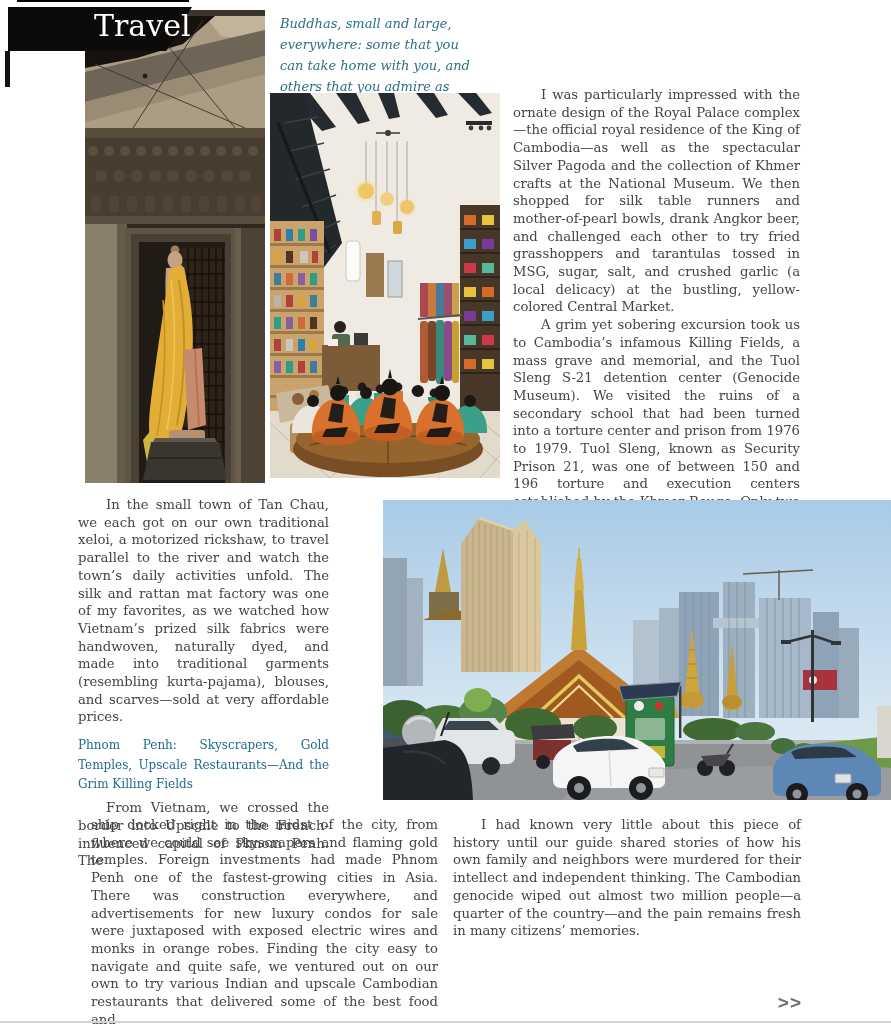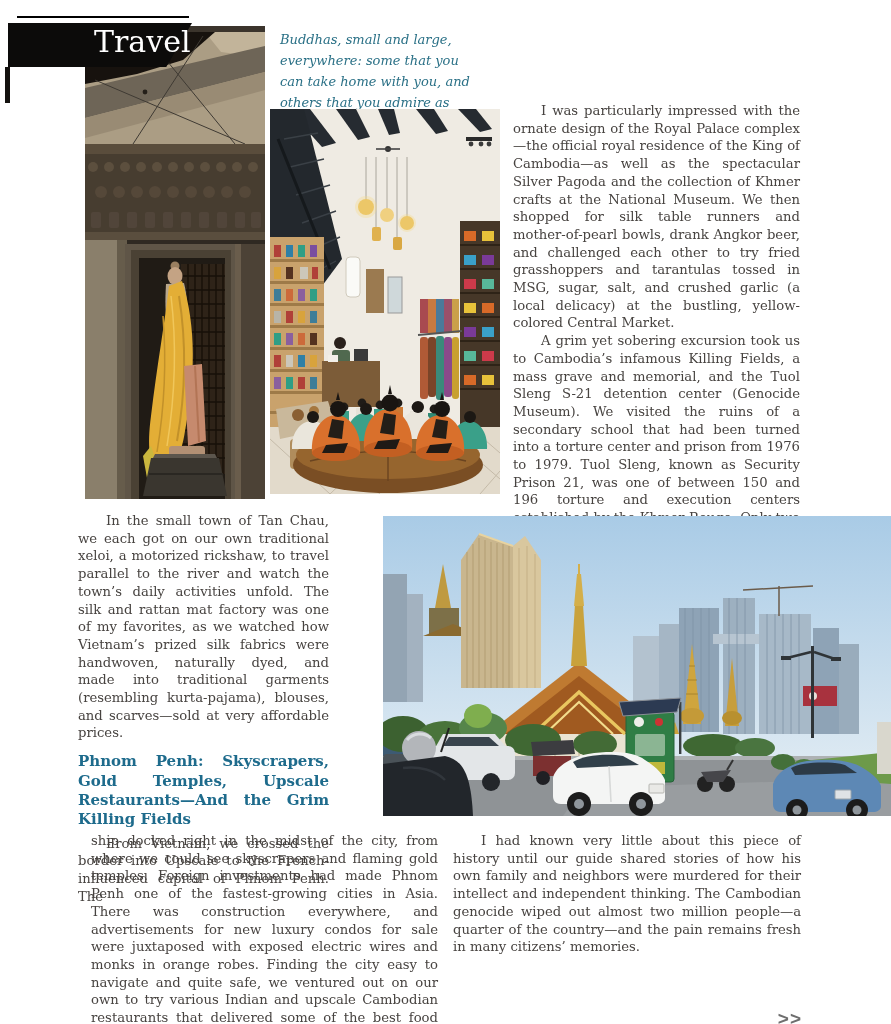--- a/index.html
+++ b/index.html
@@ -6,40 +6,40 @@
   body{width:891px;height:1024px;position:relative;overflow:hidden;
        font-family:"DejaVu Serif","Liberation Serif",serif;}
   .abs{position:absolute;}
   .photo{position:absolute;overflow:hidden;}
   .photo svg{display:block;width:100%;height:100%;}
 
   .body-text{font-size:13.2px;line-height:17.7px;text-align:justify;color:#474340;}
   .body-text p{margin:0;text-indent:28px;}
   .body-text p.no-indent{text-indent:0;}
 
-  .heading{font-size:15px;line-height:19.4px;font-weight:bold;color:#1e6b8c;
+  .heading{font-size:12px;line-height:19.4px;font-weight:normal;color:#1e6b8c;
            text-align:justify;margin:10px 0 5px 0;text-indent:0;}
 
   .caption{font-style:italic;font-size:13px;line-height:21px;color:#2a7086;}
   .caption-city{color:#ffffff;z-index:5;text-shadow:0 0 3px rgba(60,90,110,.35);}
 
   .travel-title{color:#ffffff;font-size:30px;line-height:34px;z-index:6;
                 font-family:"DejaVu Serif",serif;}
   .section-tab{background:#0c0b0a;clip-path:polygon(0 0,100% 0,86% 100%,0 100%);z-index:4;}
   .tab-hairline{background:#000;z-index:4;}
   .tab-sliver{background:#14120f;z-index:4;}
 
   .next-arrows{font-family:"Liberation Sans","DejaVu Sans",sans-serif;
                font-weight:bold;font-size:19px;color:#6e6e6e;letter-spacing:1px;}
   .bottom-rule{background:#d4d4d4;}
 </style>
 </head>
 <body>
 
-<div class="abs" style="left:0;top:0;width:891px;height:744px;margin-top:16px;">
+<div class="abs" style="left:0;top:0;width:891px;height:744px;">
 
   <div class="photo" style="left:85px;top:10px;width:180px;height:473px;">
     <svg viewBox="0 0 180 473" preserveAspectRatio="none">
       <rect width="180" height="473" fill="#3b342c"></rect>
 
       <rect x="0" y="6" width="180" height="112" fill="#ab9d84"></rect>
       <polygon points="120,6 180,6 180,32 136,26" fill="#c2b49a"></polygon>
       <polygon points="0,6 130,6 98,34 52,48 0,58" fill="#17120e"></polygon>
       <polygon points="0,62 180,20 180,46 0,92" fill="#6e6557"></polygon>
       <polygon points="0,92 180,46 180,64 0,112" fill="#998b74"></polygon>

